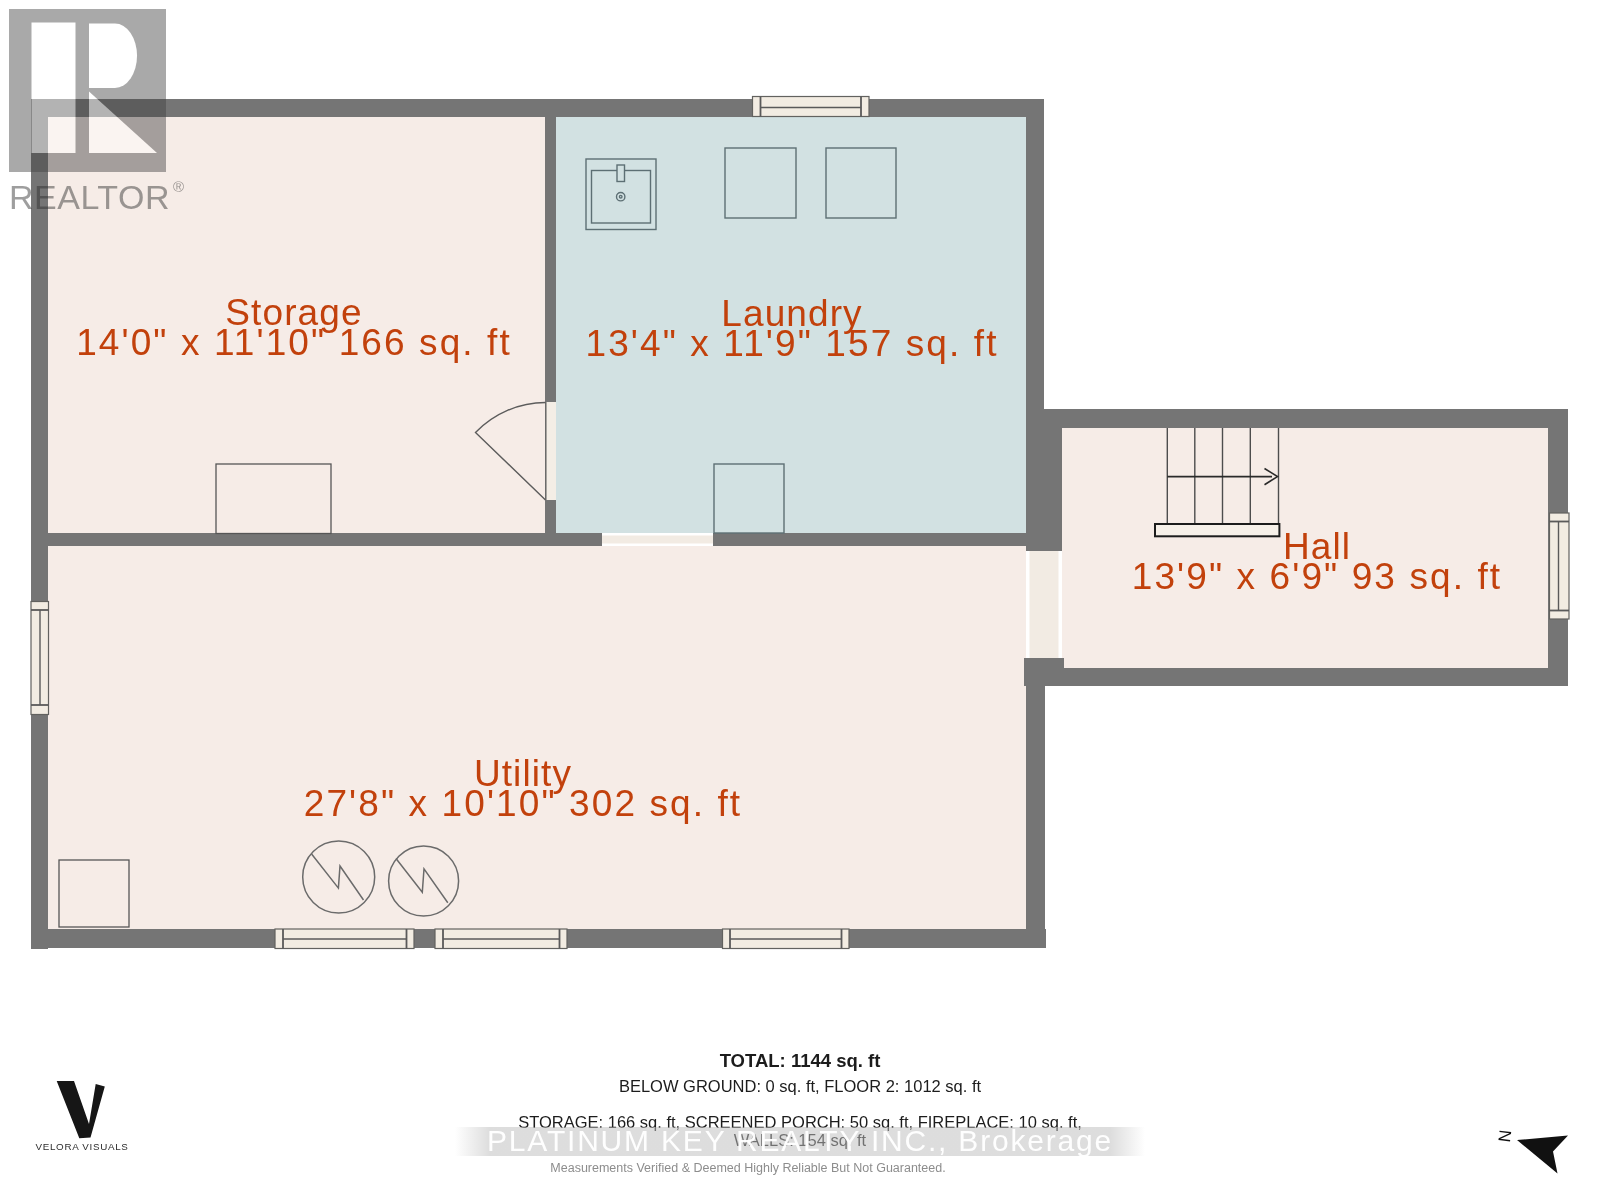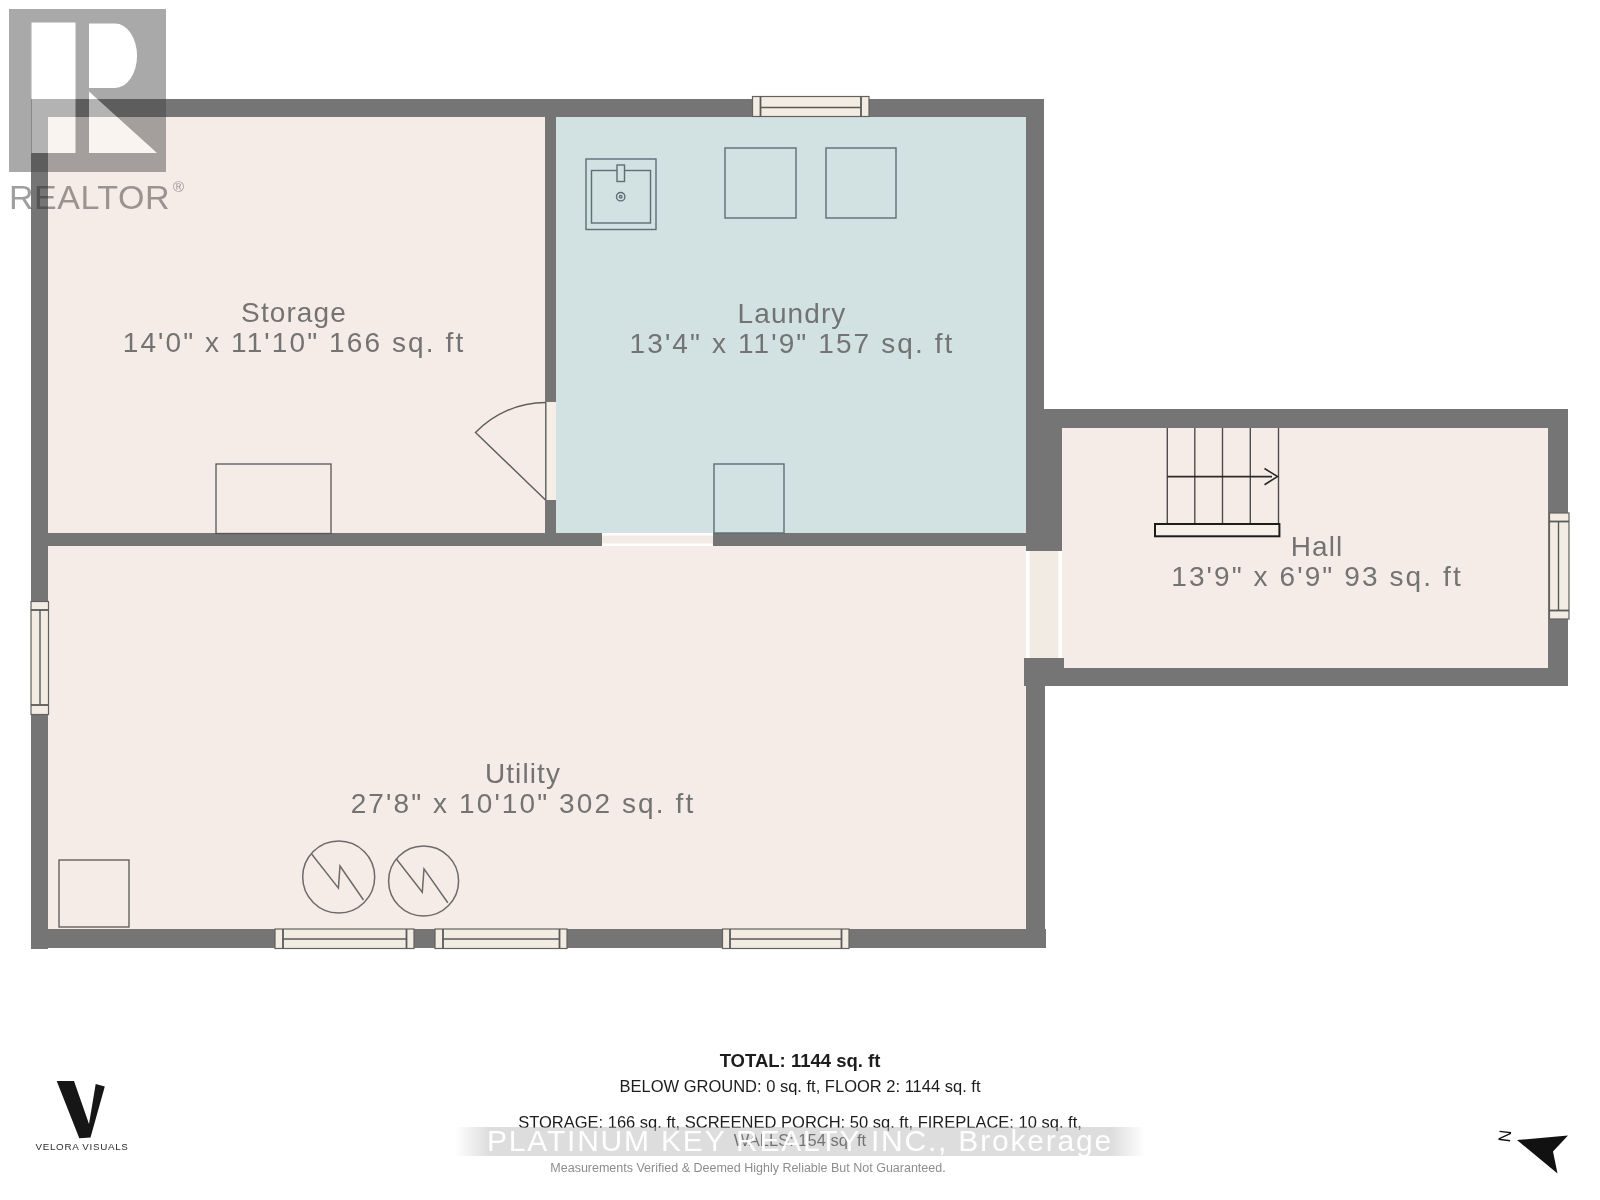--- a/index.html
+++ b/index.html
@@ -1,19 +1,19 @@
 <!DOCTYPE html>
 <html><head>
 <meta charset="utf-8">
 <style>
   html,body{margin:0;padding:0;background:#fff;}
   .page{position:relative;width:1600px;height:1200px;background:#ffffff;overflow:hidden;
         font-family:"Liberation Sans",sans-serif;}
   .page svg{position:absolute;left:0;top:0;}
-  .lbl{position:absolute;color:#737373;font-size:28px;letter-spacing:1.1px;line-height:30px;
+  .lbl{position:absolute;color:#c2410c;font-size:37px;letter-spacing:1.1px;line-height:30px;
        text-align:center;white-space:nowrap;transform:translate(-50%,-50%);}
   .btext{position:absolute;left:0;width:1600px;text-align:center;color:#1c1c1c;
          font-size:16.5px;line-height:18px;}
   .dim{letter-spacing:2.1px;}
   .btext b{font-size:18.5px;}
   .wmband{position:absolute;left:455px;top:1127px;width:690px;height:29px;
           background:linear-gradient(90deg,rgba(190,190,190,0) 0%,rgba(190,190,190,.52) 5%,rgba(190,190,190,.52) 95%,rgba(190,190,190,0) 100%);}
   .wmtext{position:absolute;left:800px;top:1141px;transform:translate(-50%,-50%);
           color:rgba(255,255,255,.96);font-size:30px;letter-spacing:1.8px;white-space:nowrap;}
   .velora{position:absolute;left:82px;top:1146px;transform:translate(-50%,-50%);
@@ -183,21 +183,21 @@
 
 <div class="lbl" style="left:294px;top:328px;">Storage<br><span class="dim">14'0" x 11'10" 166 sq. ft</span></div>
 
 <div class="lbl" style="left:792px;top:329px;">Laundry<br><span class="dim">13'4" x 11'9" 157 sq. ft</span></div>
 
 <div class="lbl" style="left:523px;top:741px;margin-top:48px;">Utility<br><span class="dim">27'8" x 10'10" 302 sq. ft</span></div>
 
 <div class="lbl" style="left:1317px;top:562px;">Hall<br><span class="dim">13'9" x 6'9" 93 sq. ft</span></div>
 
 <div class="btext" style="top:1052px;"><b>TOTAL: 1144 sq. ft</b></div>
-<div class="btext" style="top:1077px;">BELOW GROUND: 0 sq. ft, FLOOR 2: 1144 sq. ft</div>
+<div class="btext" style="top:1077px;">BELOW GROUND: 0 sq. ft, FLOOR 2: 1012 sq. ft</div>
 <div class="btext" style="top:1113px;">STORAGE: 166 sq. ft, SCREENED PORCH: 50 sq. ft, FIREPLACE: 10 sq. ft,</div>
 <div class="btext" style="top:1131px;">WALLS: 154 sq. ft</div>
 
 <div class="wmband"></div>
 
 <div class="wmtext">PLATINUM KEY REALTY INC., Brokerage</div>
 
 <div class="velora">VELORA VISUALS</div>
 
 <div class="meas">Measurements Verified &amp; Deemed Highly Reliable But Not Guaranteed.</div>

